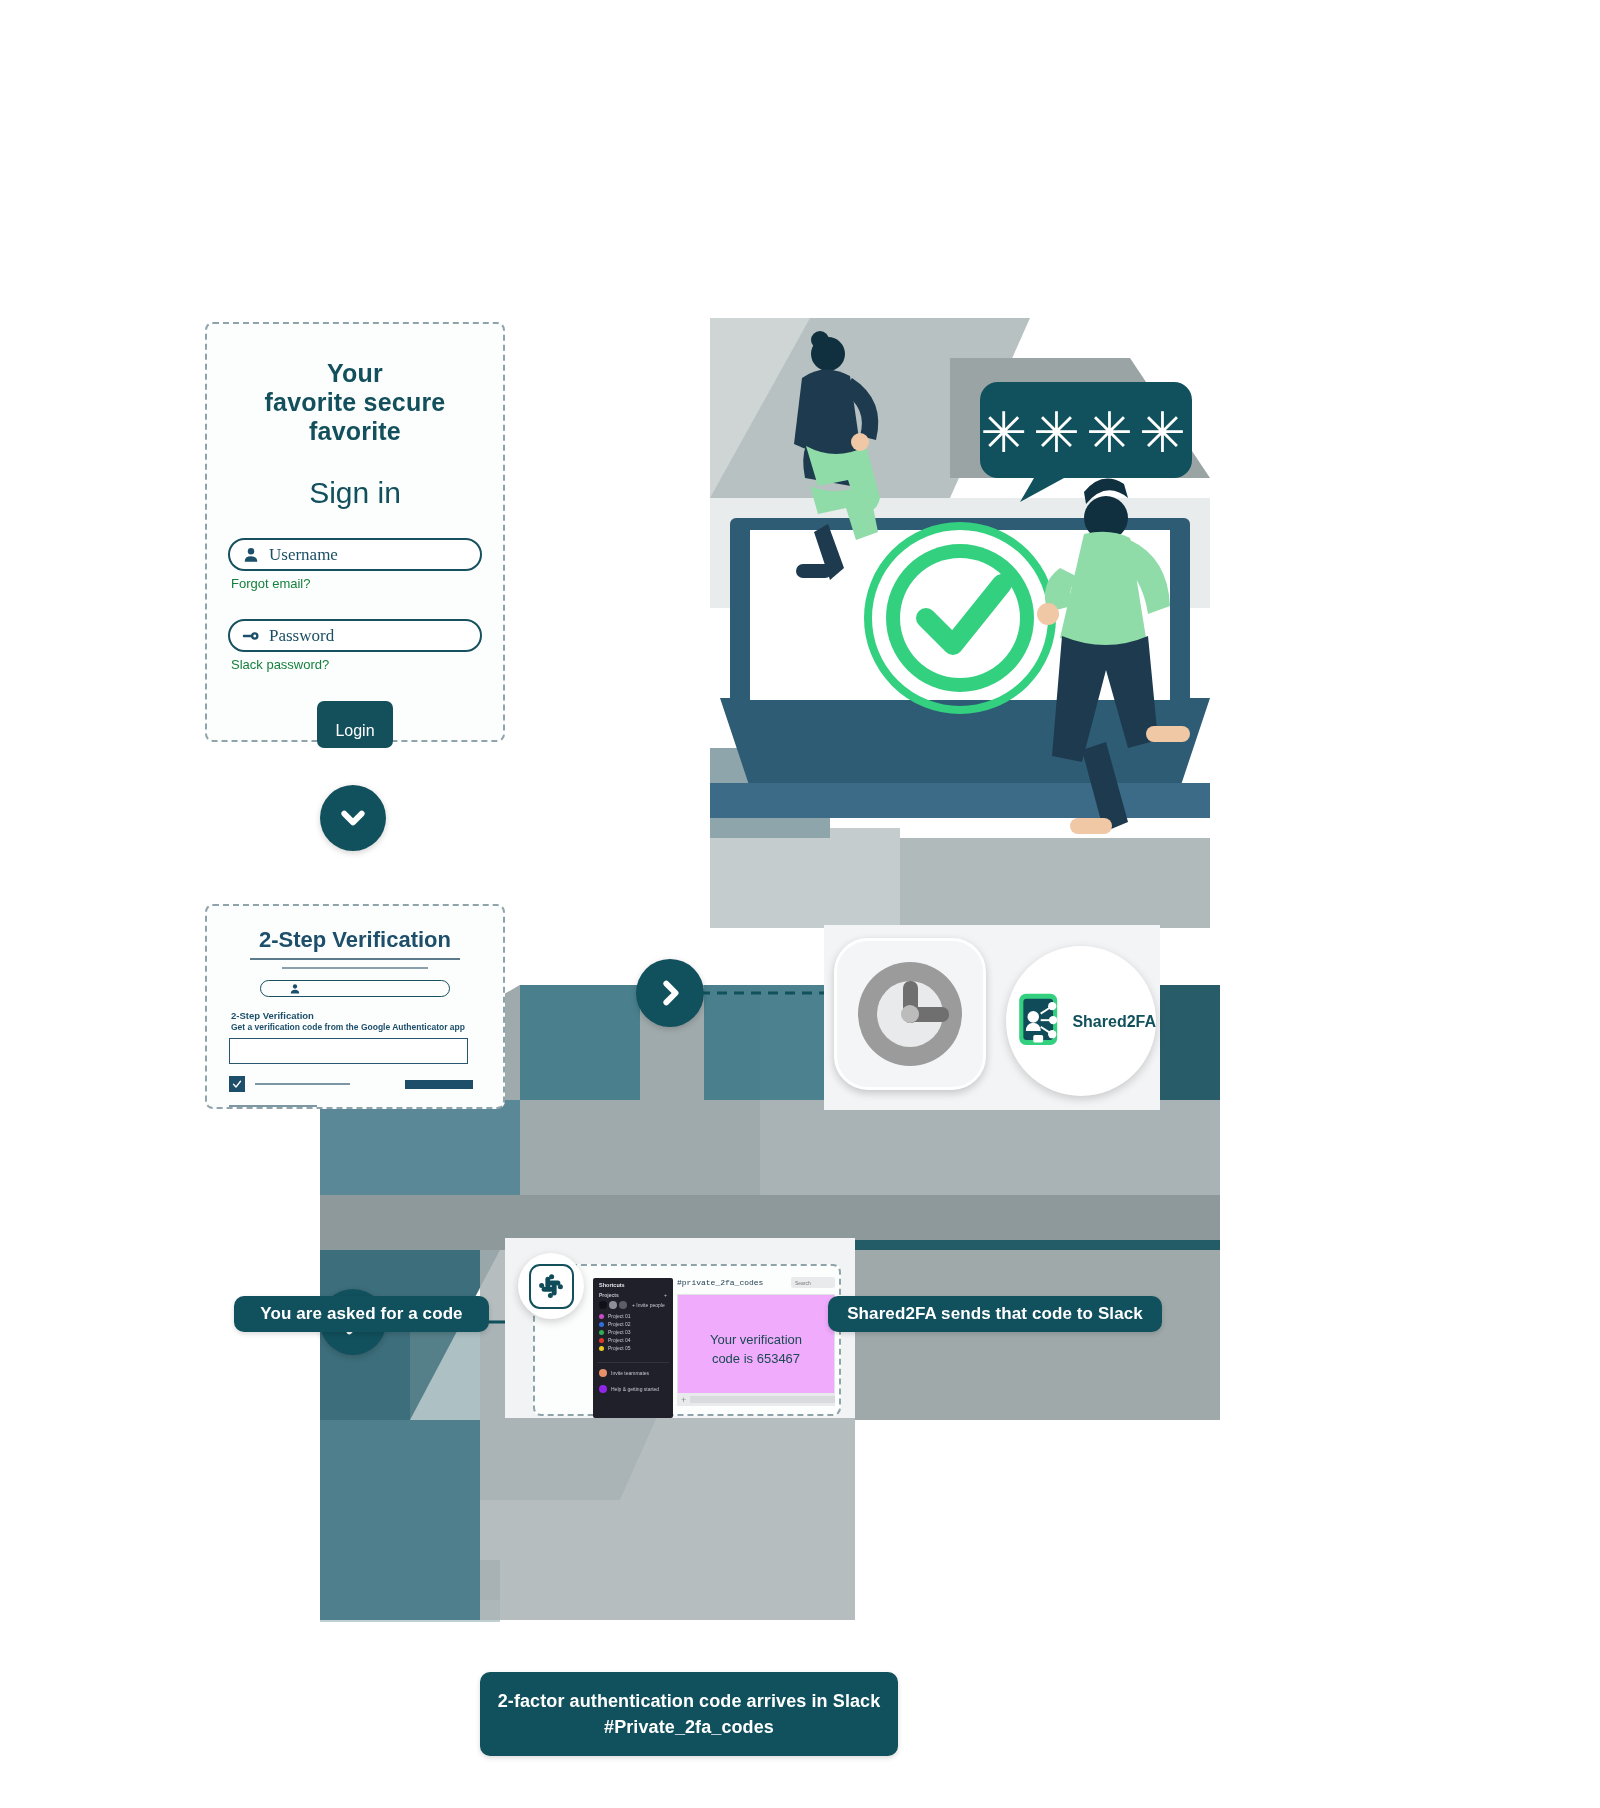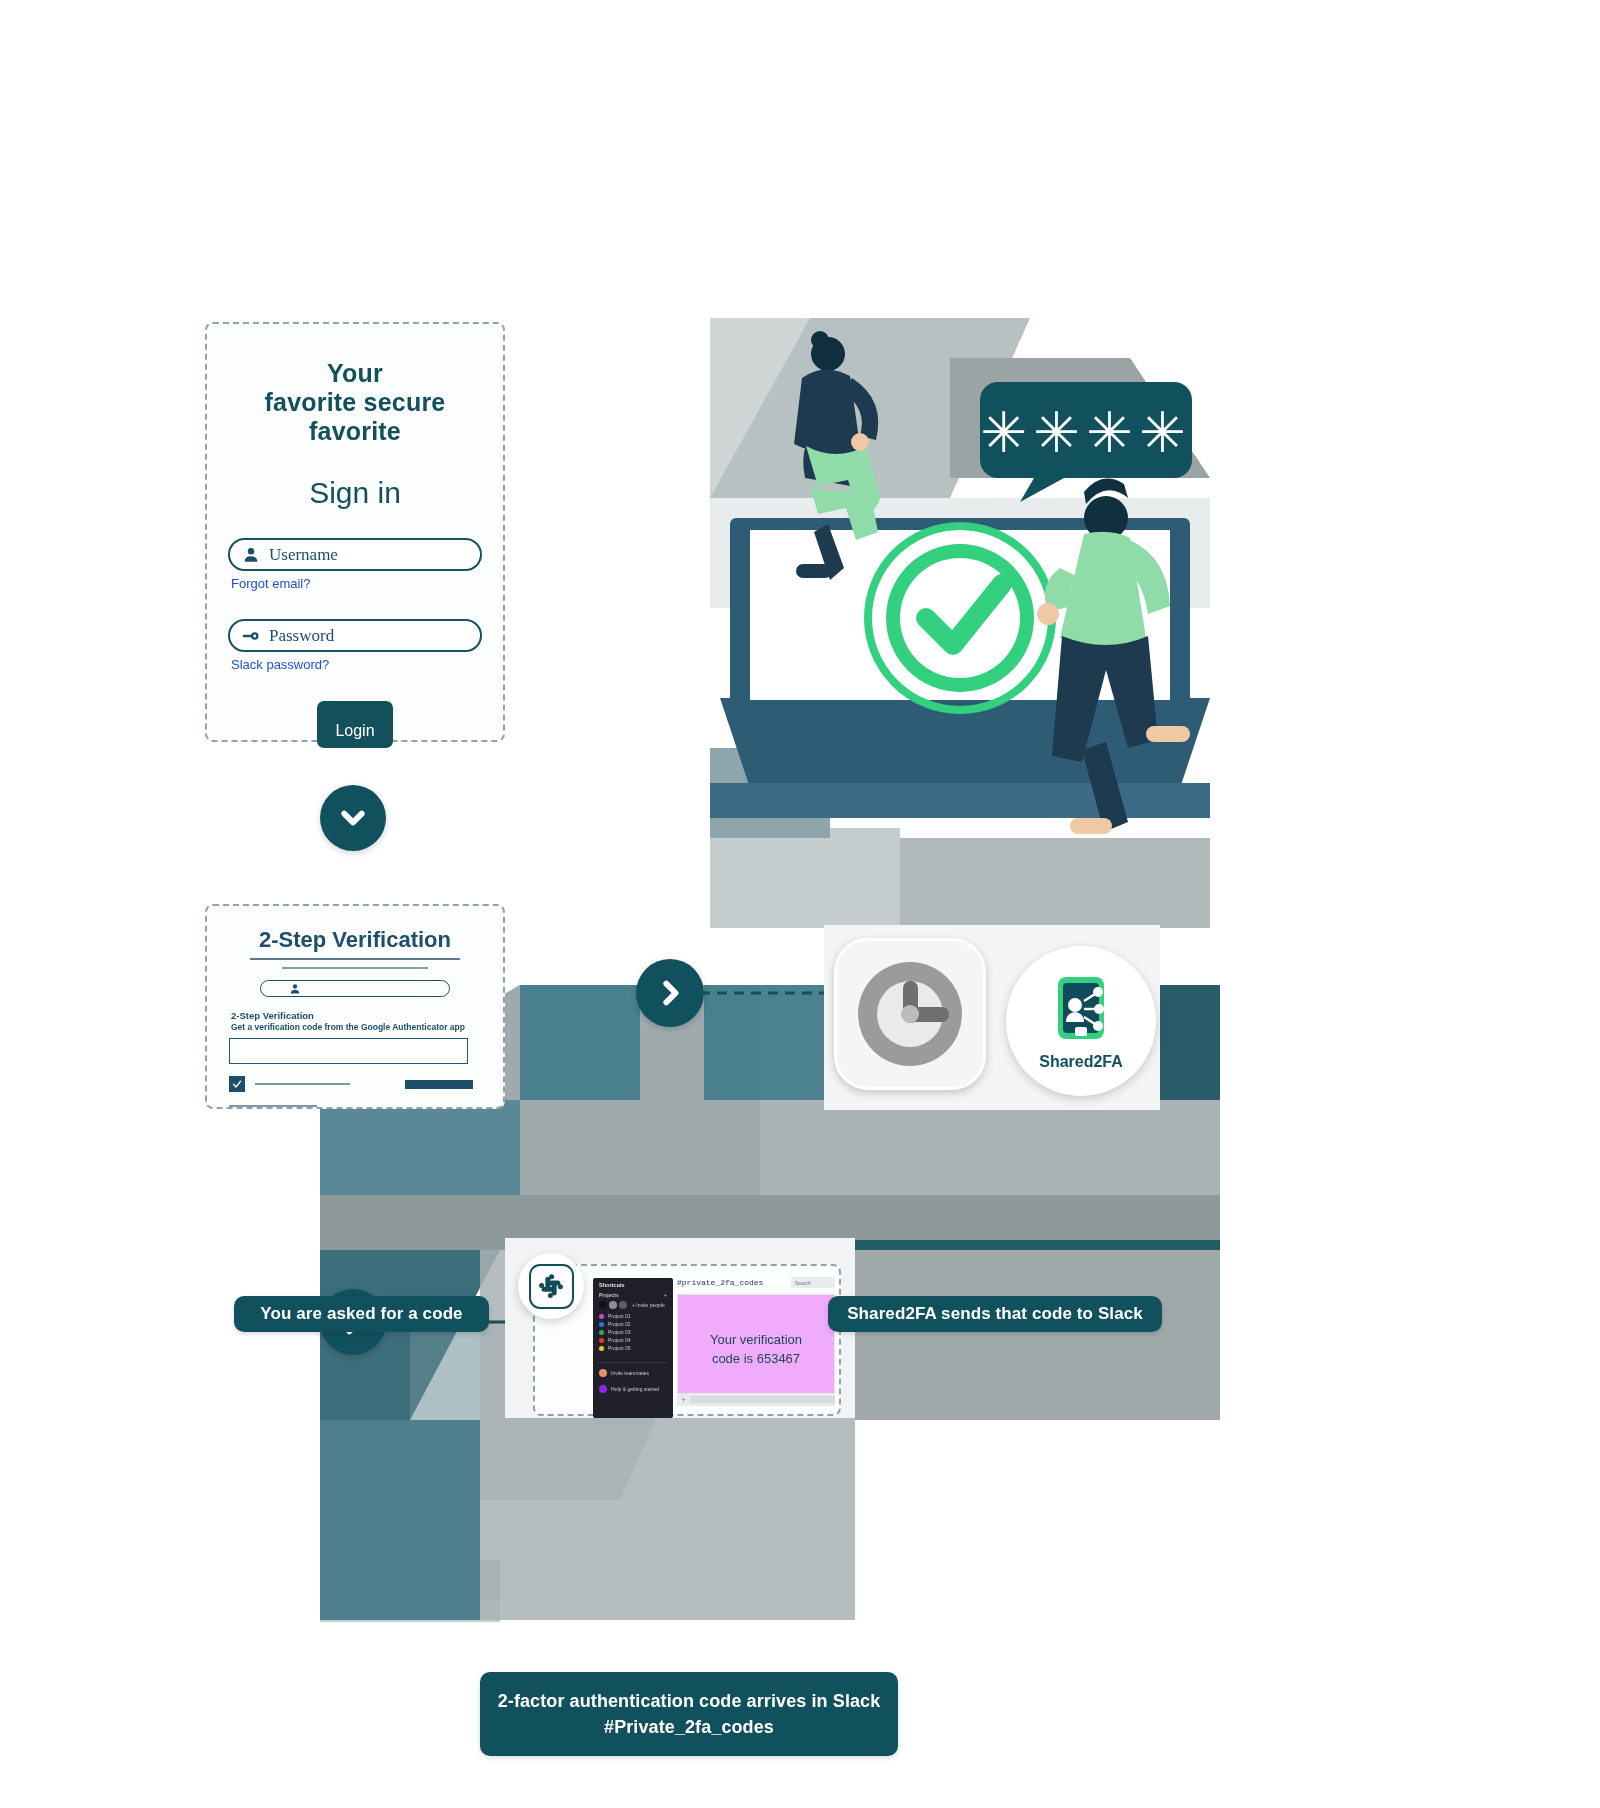--- a/index.html
+++ b/index.html
@@ -44,21 +44,21 @@
     border-radius: 17px;
     background: #fff;
     display: flex; align-items: center;
     padding: 0 12px;
     gap: 9px;
     font-family: Liberation Serif, serif;
   }
   .field-label { color: #1b4f63; font-size: 17px; }
   .field-hint {
     margin: 5px 24px 0 24px;
-    color: #1d4ed8;
+    color: #15803d;
     font-size: 13px;
   }
   .login-btn-wrap { margin-top: 29px; display:flex; justify-content:center; }
   .login-btn {
     background: #14505c;
     color: #ffffff;
     border: none;
     border-radius: 7px;
     font-size: 16px;
     padding: 21px 18px 8px 18px;
@@ -136,21 +136,21 @@
     left: 834px; top: 938px; width: 152px; height: 152px; z-index: 58;
     background: #f6f7f8;
     border-radius: 34px;
     box-shadow: 0 3px 9px rgba(0,0,0,.20);
     border: 3px solid #fff;
   }
   #s2fa-badge {
     left: 1006px; top: 946px; width: 150px; height: 150px; z-index: 59;
     background: #ffffff; border-radius: 50%;
     box-shadow: 0 3px 10px rgba(0,0,0,.18);
-    display:flex; flex-direction:column; align-items:center; justify-content:center;
+    display:flex; flex-direction:row; align-items:center; justify-content:center;
     gap: 2px;
   }
   #s2fa-badge .s2fa-label {
     font-size: 16px; font-weight: bold; color:#11505d; margin-top: 2px;
   }
 
   
   #slack-panel { left: 505px; top: 1238px; width: 350px; height: 180px; z-index: 35; background:#f2f3f4; }
   #slack-card { left: 533px; top: 1264px; width: 308px; height: 152px; z-index: 50; }
   #slack-logo-circle {

